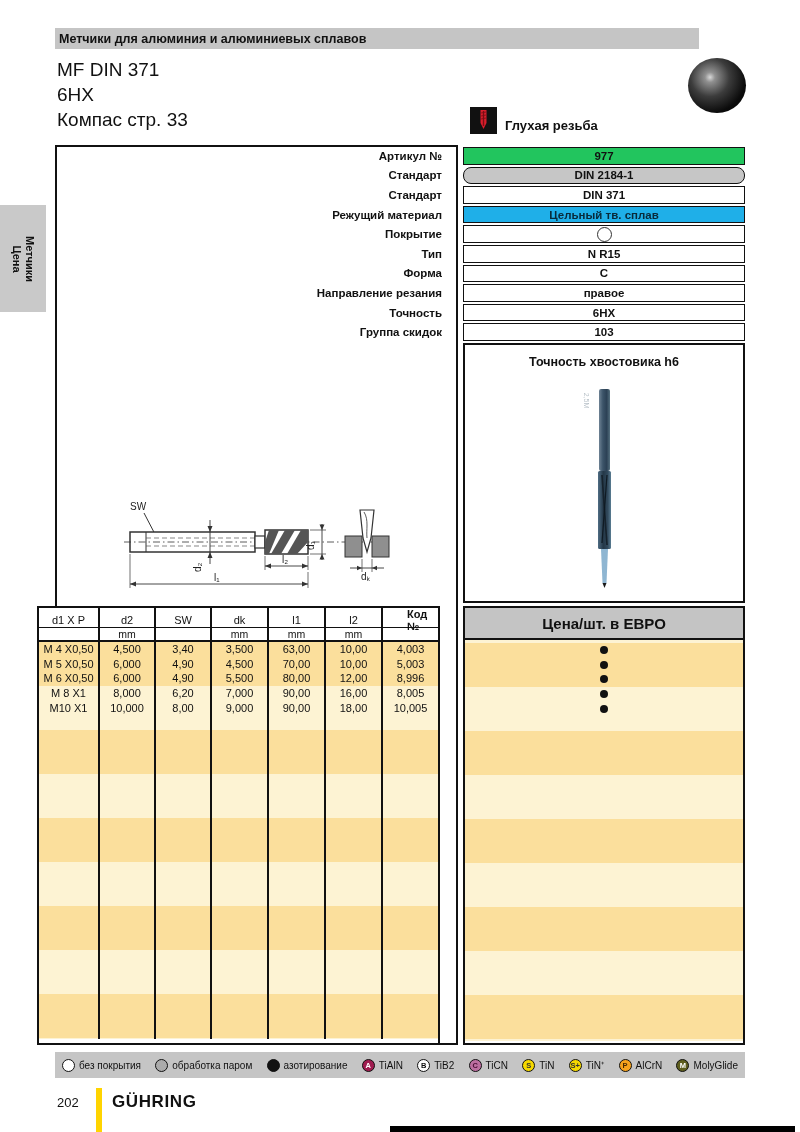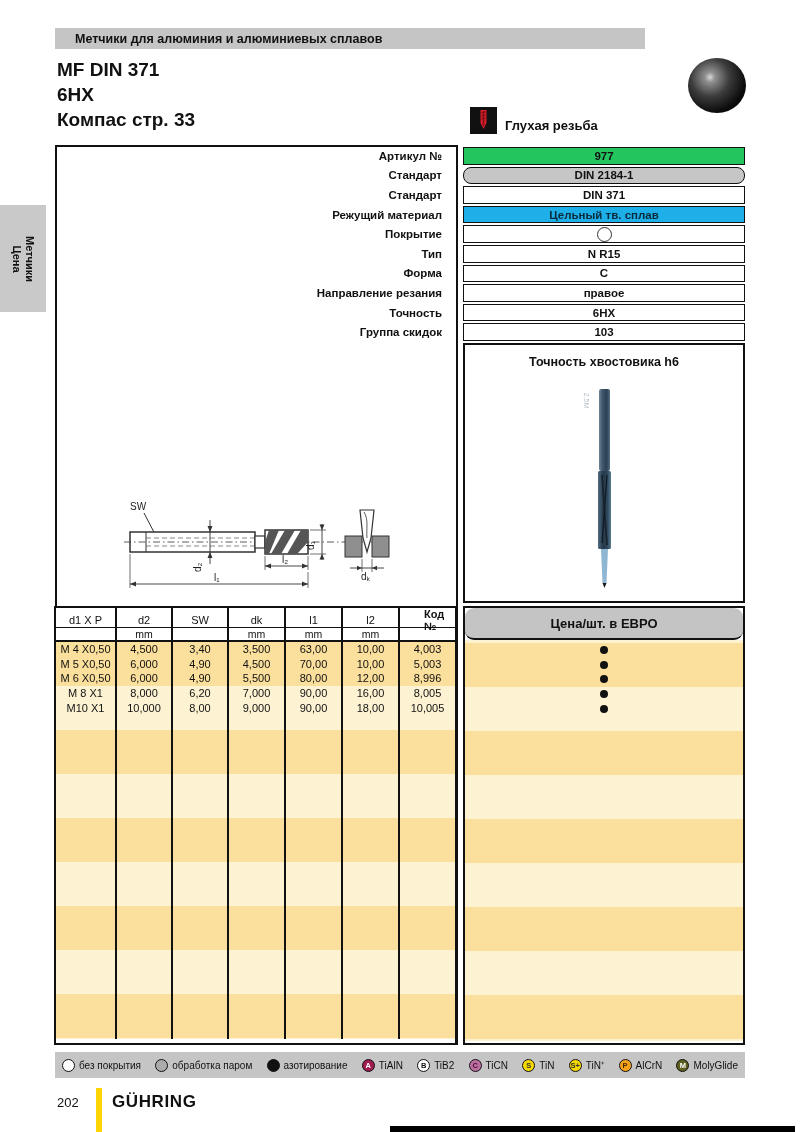--- a/index.html
+++ b/index.html
@@ -1,22 +1,22 @@
 <!DOCTYPE html>
 <html><head>
 <meta charset="utf-8">
 <style>
   * { margin:0; padding:0; box-sizing:border-box; }
   html,body { width:800px; height:1132px; background:#fff; font-family:"Liberation Sans", sans-serif; color:#111; overflow:hidden; }
   .abs { position:absolute; }
   #page { position:relative; width:800px; height:1132px; background:#fff; }
 
   
-  .cat-bar { left:55px; top:28px; width:590px; height:21px; background:#c5c5c5; display:flex; align-items:center; padding-left:20px; font-size:12.5px; font-weight:bold; }
-  .title { left:57px; top:57px; font-size:19px; font-weight:bold; line-height:25px; }
+  .cat-bar { left:55px; top:28px; width:644px; height:21px; background:#c5c5c5; display:flex; align-items:center; padding-left:4px; font-size:12.5px; font-weight:bold; }
+  .title { left:57px; top:57px; font-size:19px; font-weight:normal; line-height:25px; }
   .ball { left:688px; top:58px; width:58px; height:55px; border-radius:50%;
           background:radial-gradient(circle at 38% 35%, #d8d8d8 0%, #909090 10%, #3c3c3c 38%, #0b0b0b 70%, #000 100%); }
   .blind-ico { left:470px; top:107px; width:27px; height:27px; background:#111; }
   .blind-lbl { left:505px; top:118px; font-size:13px; font-weight:bold; }
 
   
   .side-tab { left:0; top:205px; width:46px; height:107px; background:#c9c9c9; display:flex; align-items:center; justify-content:center; }
   .side-tab-inner { transform:rotate(90deg); white-space:nowrap; text-align:center; font-size:11px; font-weight:bold; line-height:13px; }
 
   
@@ -38,34 +38,34 @@
   .shank-box { left:463px; top:343px; width:282px; height:260px; border:2px solid #111; background:#fff; }
   .shank-title { margin-top:10px; text-align:center; font-size:12.5px; font-weight:bold; }
   .tap-photo { position:absolute; left:50%; top:40px; transform:translateX(-50%); }
   .wmark { position:absolute; left:114px; top:52px; font-size:7px; color:#b9c2c9; transform:rotate(90deg); }
 
   
   .draw { left:60px; top:494px; }
   .draw text { font-size:10px; fill:#222; font-family:"Liberation Sans", sans-serif; }
 
   
-  .dtable { left:54px; top:606px; width:403px; height:439px; border:2px solid #111; background:#fff; }
+  .dtable { left:37px; top:606px; width:403px; height:439px; border:2px solid #111; background:#fff; }
   .trow { display:grid; grid-template-columns:61px 56px 56px 57px 57px 57px 55px; }
   .trow > div { border-right:2px solid #111; display:flex; align-items:center; justify-content:center; }
   .trow > div:last-child { border-right:none; }
   .thead { height:20px; border-bottom:1px solid #111; font-size:11px; }
   .thead .bold { font-weight:bold;margin-left:24px; }
   .tunits { height:14px; border-bottom:2px solid #111; font-size:10.5px; }
   .tbody { height:397px; background:repeating-linear-gradient(to bottom, #fbdf9c 0 44px, #fdf3d3 44px 88px); }
   .tbody > div { flex-direction:column; justify-content:flex-start; }
   .cellrow { height:14.6px; display:flex; align-items:center; justify-content:center; font-size:11px; width:100%; }
 
   
   .pricebox { left:463px; top:606px; width:282px; height:439px; border:2px solid #111; background:#fff; }
-  .price-head { height:32px; background:#c4c4c4; border-bottom:2px solid #111; display:flex; align-items:center; justify-content:center; font-size:13px; font-weight:bold;border-radius:9px; }
+  .price-head { height:32px; background:#c4c4c4; border-bottom:2px solid #111; display:flex; align-items:center; justify-content:center; font-size:15px; font-weight:bold; }
   .price-body { height:401px; background:repeating-linear-gradient(to bottom, #fbdf9c 0 44px, #fdf3d3 44px 88px); background-position:0 3px; padding-top:3px; }
   .dotrow { height:14.6px; display:flex; align-items:center; justify-content:center; }
   .dot { width:8px; height:8px; border-radius:50%; background:#111; }
 
   
   .legend { left:55px; top:1052px; width:690px; height:22px; background:#c5c5c5; display:flex; align-items:center; justify-content:space-between; padding:13px 7px; font-size:10px; }
   .litem { display:flex; align-items:center; gap:4px; white-space:nowrap; }
   .badge { width:13px; height:13px; border-radius:50%; border:1px solid #111; display:flex; align-items:center; justify-content:center; font-size:7.5px; font-weight:bold; }
   .b-white { background:#fff; } .b-gray { background:#ababab; } .b-black { background:#111; }
   .b-a { background:#a01c50; color:#fff; } .b-b { background:#fff; color:#111; }

